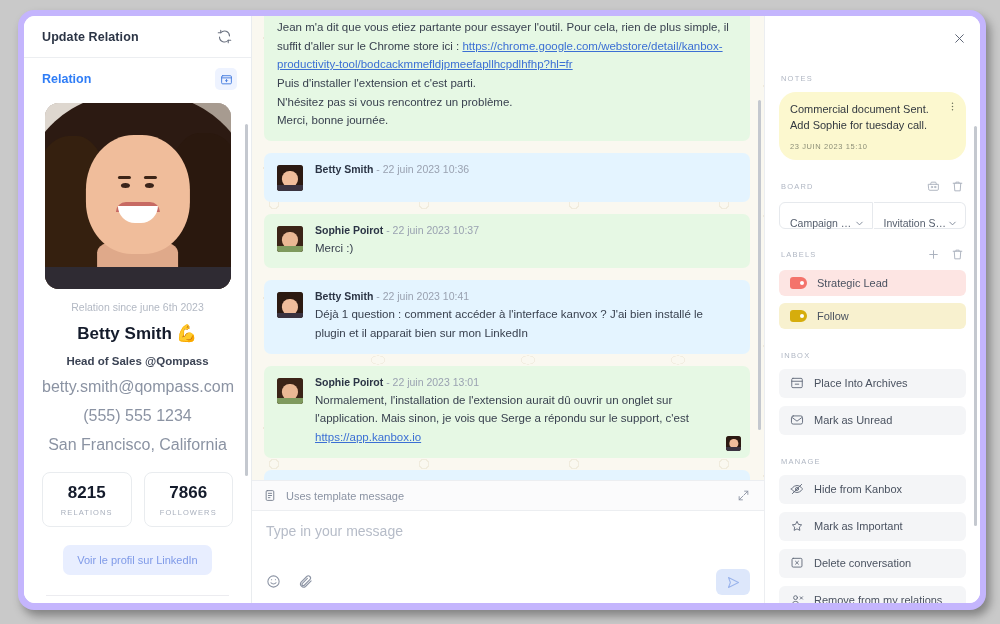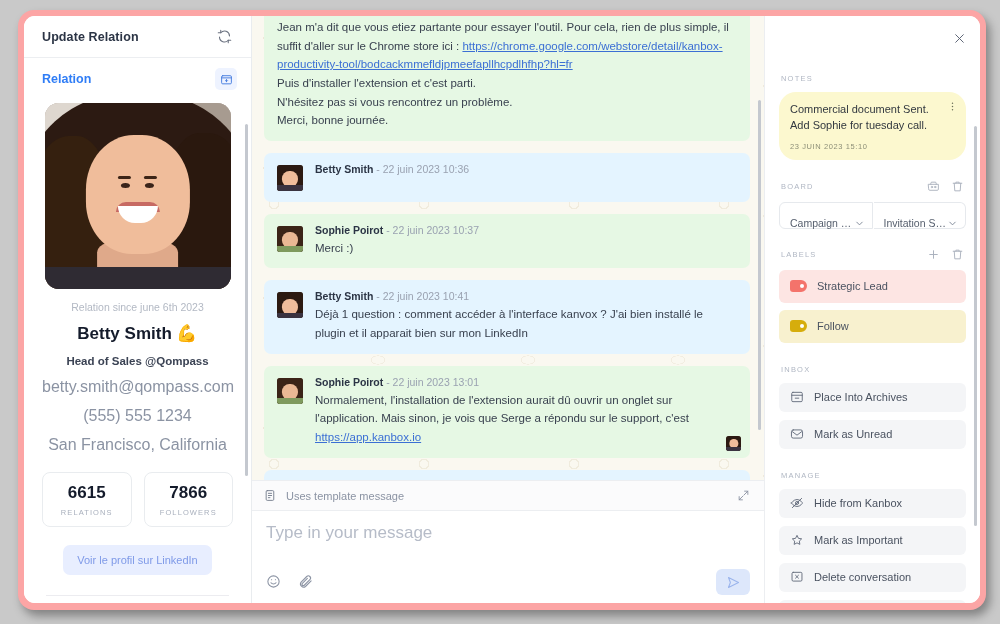--- a/index.html
+++ b/index.html
@@ -8,21 +8,21 @@
     font-family: "Liberation Sans", sans-serif;
     background: #c9c9c9;
     overflow: hidden;
   }
 
   
   #app-frame {
     position: absolute;
     left: 18px; top: 10px;
     width: 968px; height: 600px;
-    background: #fca5a5;
+    background: #c4b5fd;
     border-radius: 16px;
     padding: 6px 6px 7px 6px;
     box-shadow: 4px 6px 10px rgba(0,0,0,.35);
   }
   #app-inner {
     width: 100%; height: 100%;
     background: #ffffff;
     border-radius: 11px;
     overflow: hidden;
     display: flex;
@@ -180,21 +180,21 @@
     display:flex; align-items:center; gap:9px;
     padding:0 14px 0 12px;
     border-top:1px solid #eceef1; border-bottom:1px solid #eceef1;
     background:#fbfbfc;
   }
   #template-bar .tb-text { font-size:11px; color:#8b93a3; flex:1 1 auto; }
 
   #composer { flex:0 0 auto; height:92px; background:#fff; position:relative; padding:12px 14px 0 14px; }
   #msg-input {
     width:100%; border:none; outline:none; resize:none;
-    font-family:"Liberation Sans",sans-serif; font-size:17px; color:#39414f;
+    font-family:"Liberation Sans",sans-serif; font-size:14px; color:#39414f;
     height:34px; background:transparent;
   }
   #msg-input::placeholder { color:#b6bcc8; }
   #composer-tools {
     position:absolute; left:14px; bottom:14px; display:flex; gap:17px; align-items:center;
   }
   #send-btn {
     position:absolute; right:14px; bottom:8px;
     width:34px; height:26px; border:none; border-radius:6px;
     background:#dde7fb; cursor:pointer;
@@ -230,21 +230,21 @@
     flex:1 1 0; min-width:0;
     border:1px solid #e6e9ed; background:#fff;
     height:27px; display:flex; align-items:center; justify-content:space-between;
     padding:16px 7px 0 10px; font-size:10.5px; color:#555e6d; cursor:pointer;
   }
   .board-select:first-child { border-radius:6px 0 0 6px; }
   .board-select:last-child  { border-radius:0 6px 6px 0; border-left:none; }
   .board-select .bs-text { overflow:hidden; text-overflow:ellipsis; white-space:nowrap; }
 
   .label-row {
-    height:33px; border-radius:6px; display:flex; align-items:center; gap:10px;
+    height:26px; border-radius:6px; display:flex; align-items:center; gap:10px;
     padding:0 11px; margin-bottom:7px; cursor:pointer;
   }
   .label-row .lbl-text { font-size:11px; color:#4a5260; }
   .tagdot { width:17px; height:12px; border-radius:3px 6px 6px 3px; position:relative; flex:0 0 17px; }
   .tagdot::after { content:''; position:absolute; right:3px; top:4px; width:4px; height:4px; border-radius:50%; background:#fff; }
 
   .action-row {
     height:29px; border-radius:6px; background:#f4f5f7;
     display:flex; align-items:center; gap:10px; padding:0 11px;
     margin-bottom:8px; cursor:pointer;
@@ -311,21 +311,21 @@
 
       <div class="since">Relation since june 6th 2023</div>
       <div class="pname">Betty Smith 💪</div>
       <div class="ptitle">Head of Sales @Qompass</div>
       <div class="pmail">betty.smith@qompass.com</div>
       <div class="pphone">(555) 555 1234</div>
       <div class="ploc">San Francisco, California</div>
 
       <div id="stats">
         <div class="stat-card">
-          <div class="stat-num">6615</div>
+          <div class="stat-num">8215</div>
           <div class="stat-label">RELATIONS</div>
         </div>
         <div class="stat-card">
           <div class="stat-num">7866</div>
           <div class="stat-label">FOLLOWERS</div>
         </div>
       </div>
 
       <button id="linkedin-btn">Voir le profil sur LinkedIn</button>
       <div id="divider"></div>

